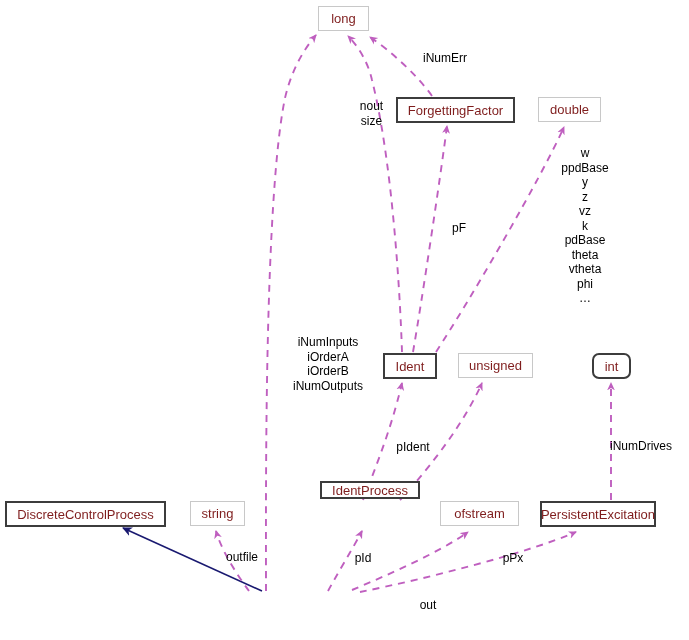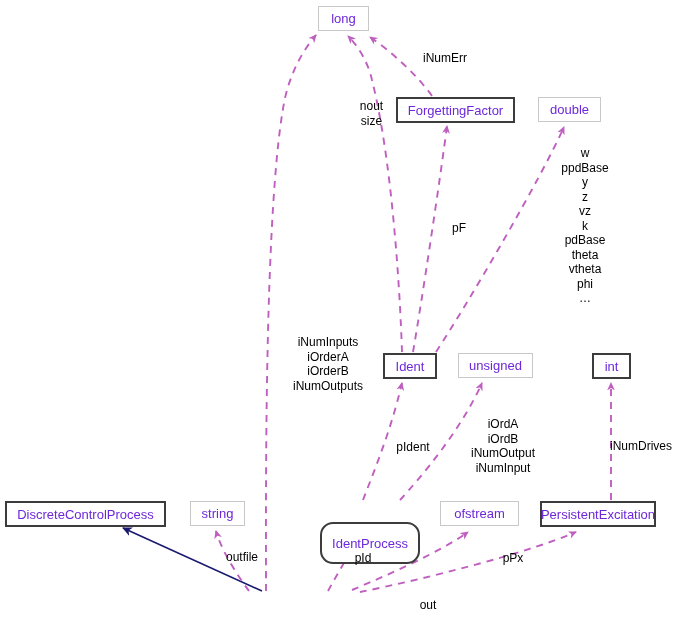--- a/index.html
+++ b/index.html
@@ -26,21 +26,21 @@
   }
   .node {
     position: absolute;
     box-sizing: border-box;
     background: #ffffff;
     display: flex;
     align-items: center;
     justify-content: center;
     text-align: left;
     font-size: 13px;
-    color: #6d28d9;
+    color: #7f1d1d;
     line-height: 15px;
     white-space: pre;
   }
   .node.plain {
     border: 1px solid #c8c8c8;
   }
   .node.strong {
     border: 2px solid #3c3c3c;
   }
   .node.current {
@@ -128,27 +128,27 @@
   <div class="node plain" style="left:318px; top:6px; width:51px; height:25px;">long</div>
 
   <div class="node strong" style="left:396px; top:97px; width:119px; height:26px;">ForgettingFactor</div>
 
   <div class="node plain" style="left:538px; top:97px; width:63px; height:25px;">double</div>
 
   <div class="node strong" style="left:383px; top:353px; width:54px; height:26px;">Ident</div>
 
   <div class="node plain" style="left:458px; top:353px; width:75px; height:25px;">unsigned</div>
 
-  <div class="node strong" style="left:592px; top:353px; width:39px; height:26px;">int</div>
+  <div class="node strong" style="left:592px; top:353px; width:39px; height:26px;border-radius:7px;">int</div>
 
   <div class="node strong" style="left:5px; top:501px; width:161px; height:26px;">DiscreteControlProcess</div>
 
   <div class="node plain" style="left:190px; top:501px; width:55px; height:25px;">string</div>
 
-  <div class="node strong" style="left:320px; top:522px; width:100px; height:42px;border-radius:13px;">IdentProcess</div>
+  <div class="node strong" style="left:320px; top:481px; width:100px; height:18px;">IdentProcess</div>
 
   <div class="node plain" style="left:440px; top:501px; width:79px; height:25px;">ofstream</div>
 
   <div class="node strong" style="left:540px; top:501px; width:116px; height:26px;">PersistentExcitation</div>
 
 
   <div class="edge-label" style="left:410px; top:51px; width:70px;">iNumErr</div>
 
   <div class="edge-label" style="left:349px; top:99px; width:45px;">nout
 size</div>
@@ -165,24 +165,20 @@
 theta
 vtheta
 phi
 …</div>
 
   <div class="edge-label" style="left:276px; top:335px; width:104px;">iNumInputs
 iOrderA
 iOrderB
 iNumOutputs</div>
 
-  <div class="edge-label" style="left:452px; top:417px; width:102px;">iOrdA
-iOrdB
-iNumOutput
-iNumInput</div>
 
   <div class="edge-label" style="left:610px; top:439px; width:72px; text-align:left;">iNumDrives</div>
 
   <div class="edge-label" style="left:392px; top:440px; width:42px;">pIdent</div>
 
   <div class="edge-label" style="left:220px; top:550px; width:44px;">outfile</div>
 
   <div class="edge-label" style="left:350px; top:551px; width:26px;">pId</div>
 
   <div class="edge-label" style="left:415px; top:551px; width:26px;margin-top:47px;">out</div>

